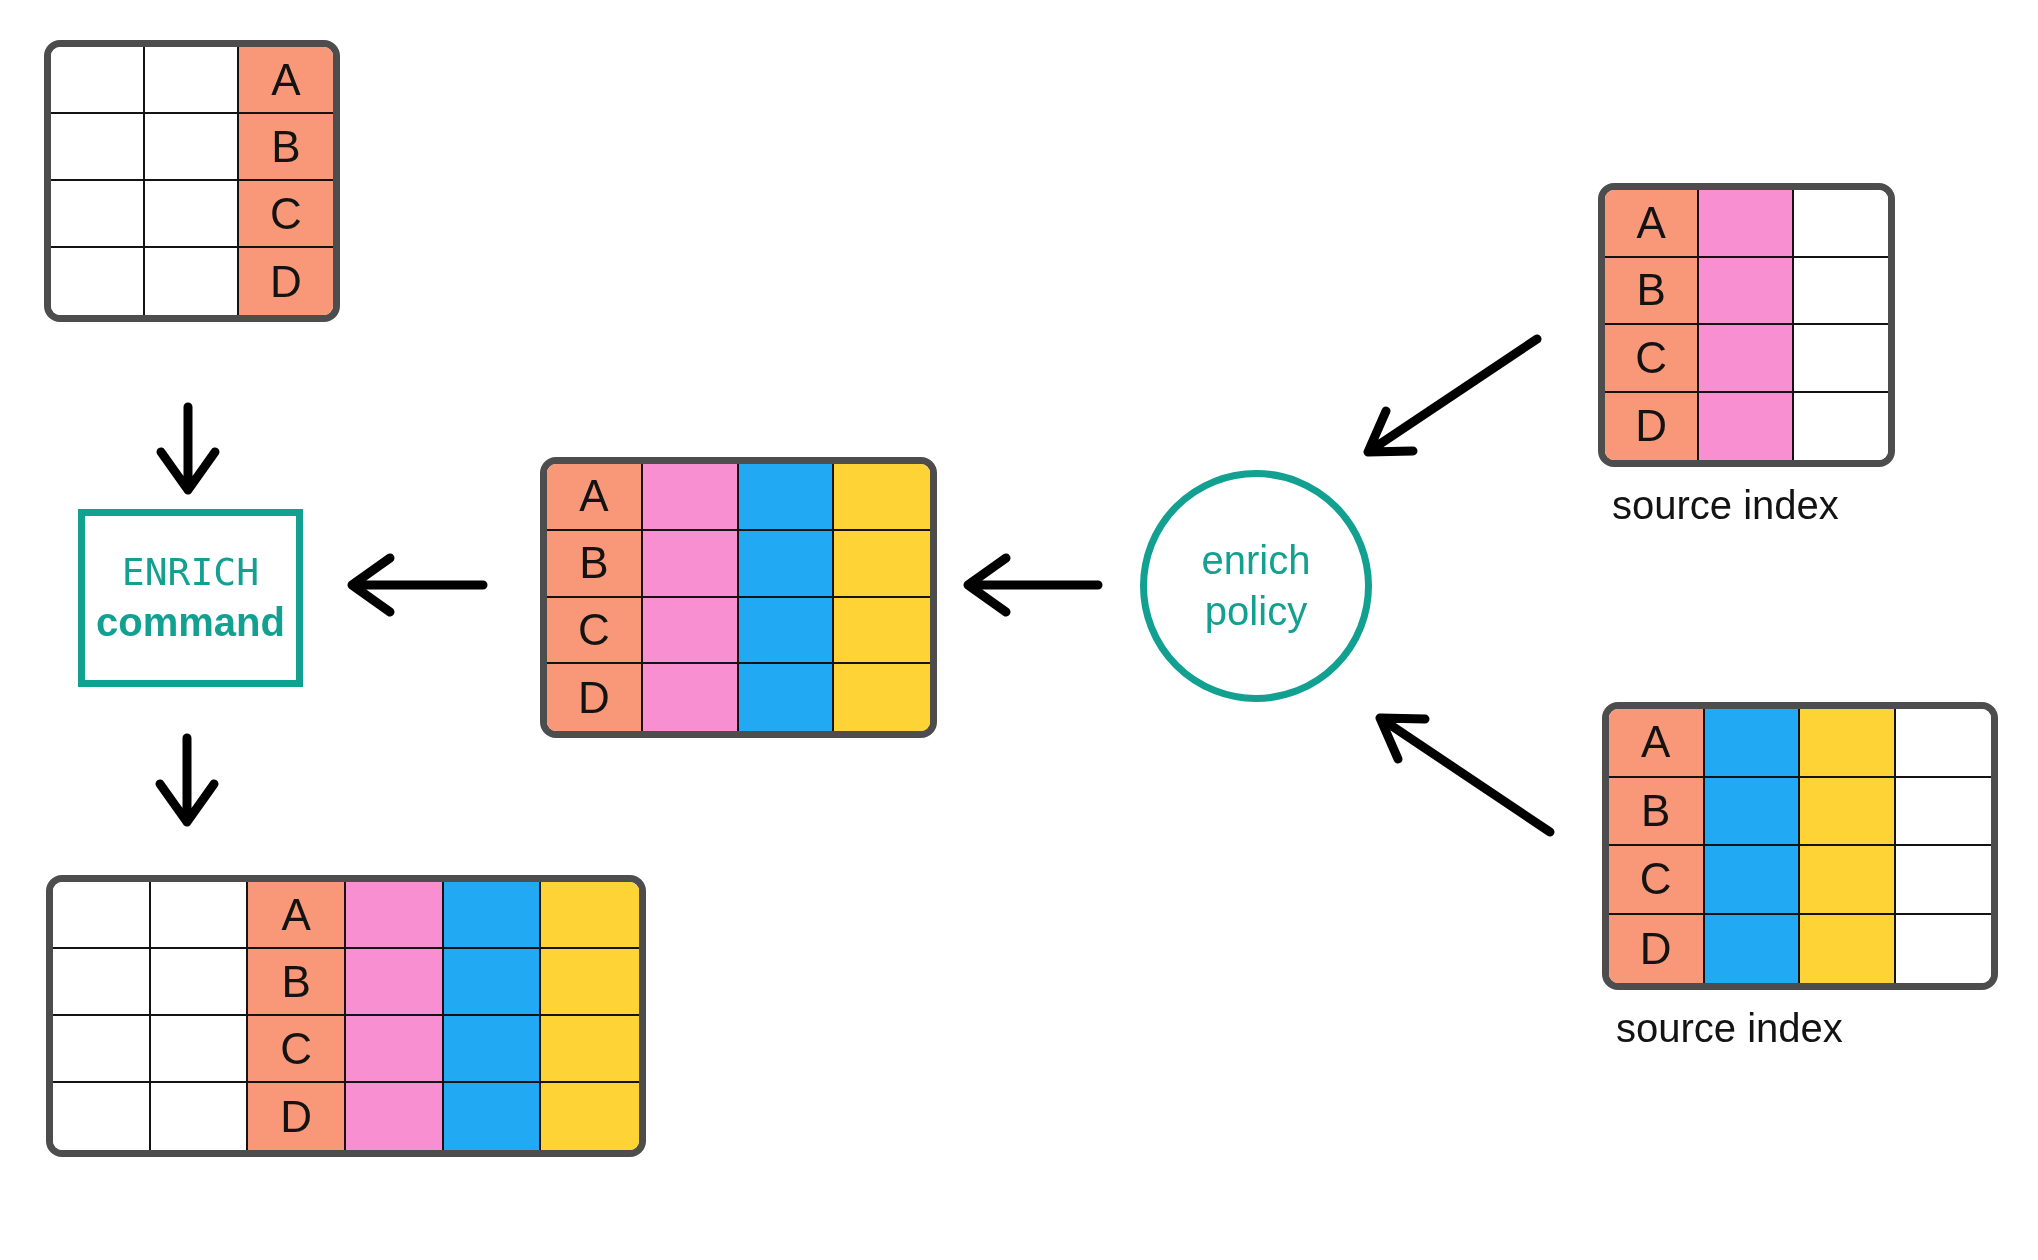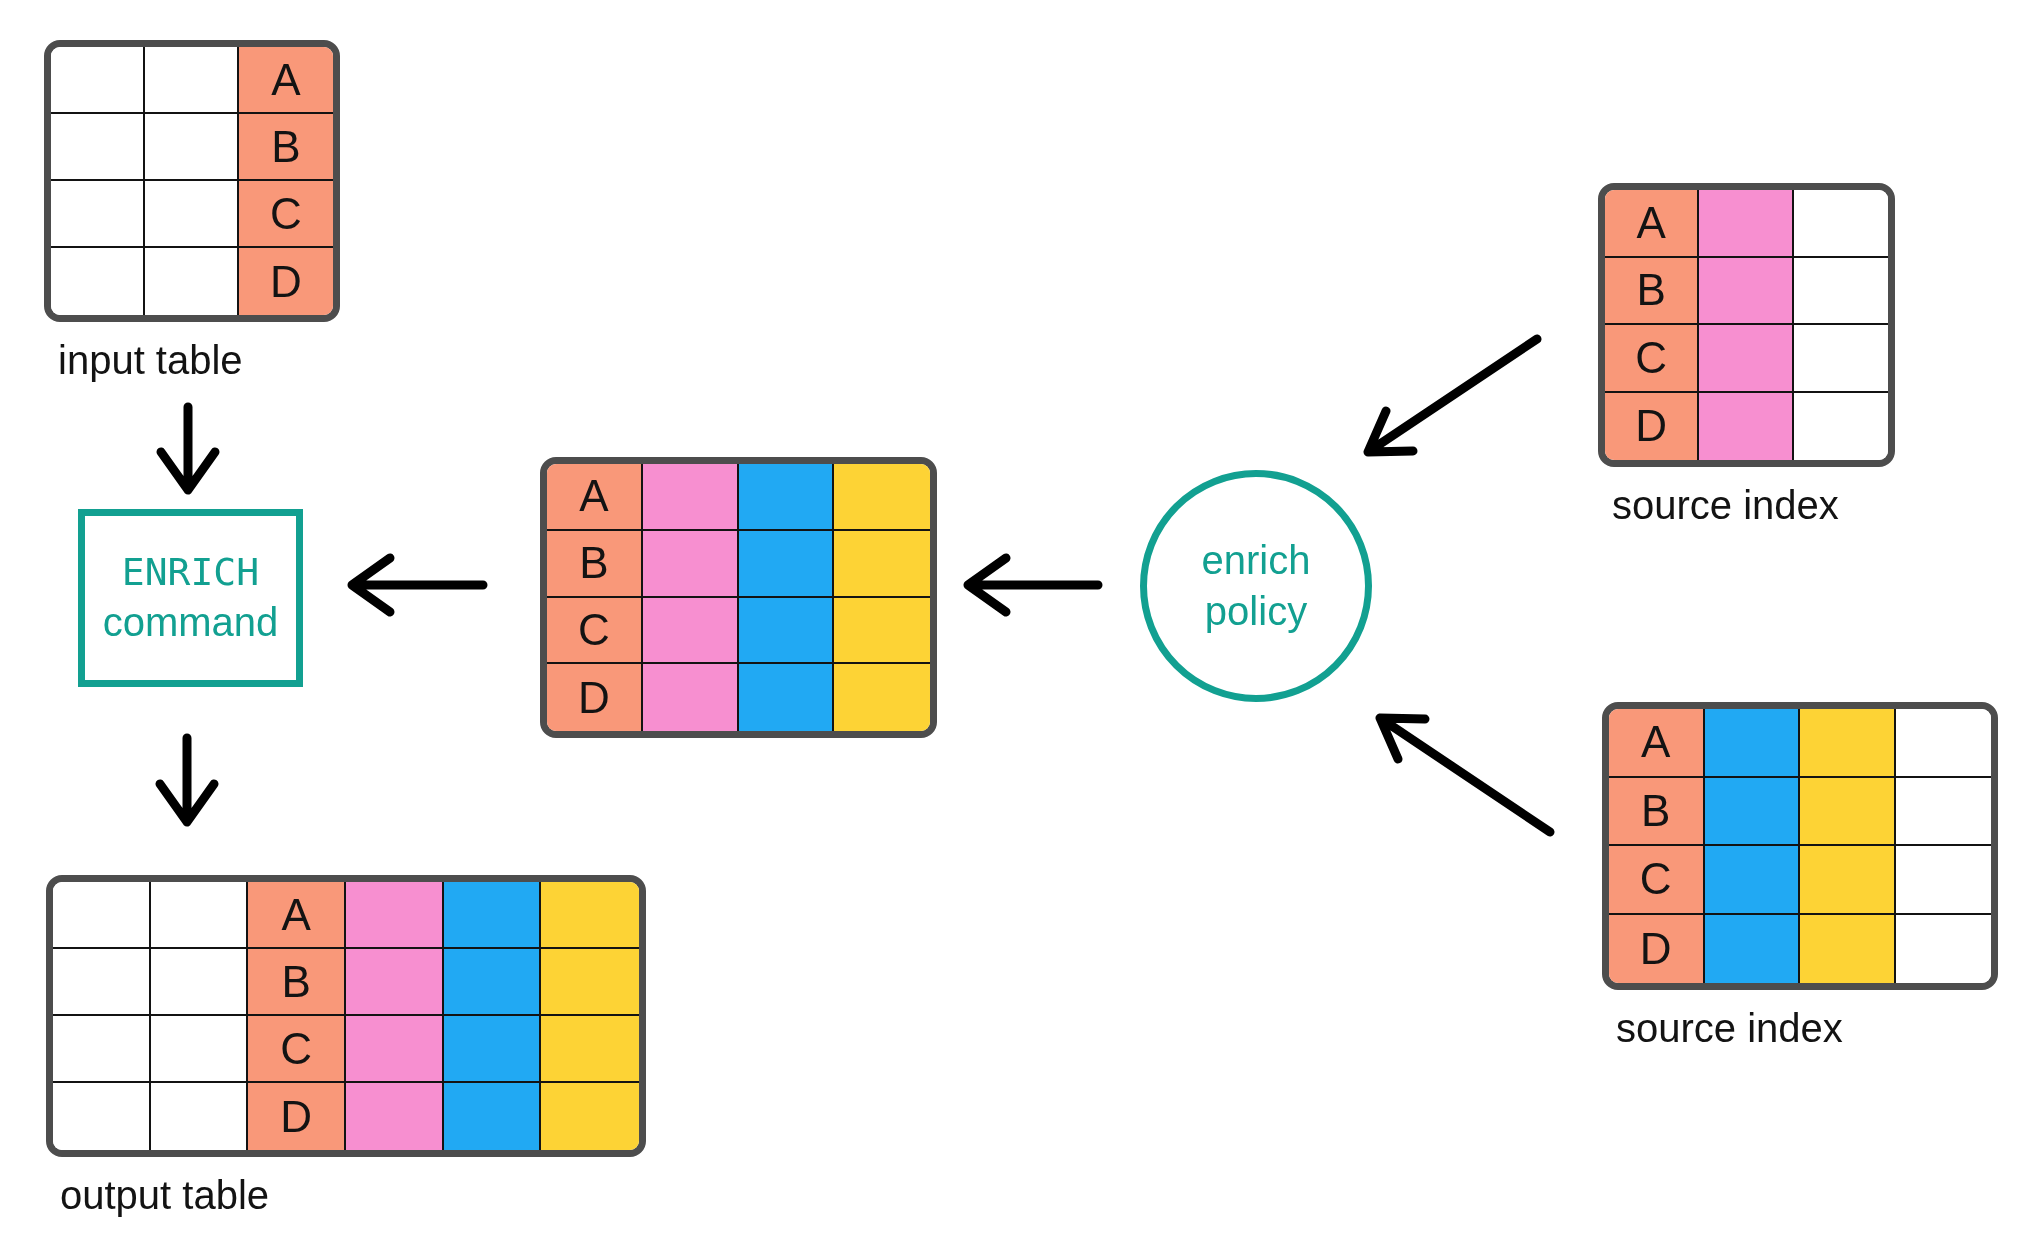--- a/index.html
+++ b/index.html
@@ -54,21 +54,21 @@
     display:flex;flex-direction:column;align-items:center;justify-content:center;
     color:#12A091;
     text-align:center;
   }
   .enrich-box .mono{
     font-family:"DejaVu Sans Mono", monospace;
     font-size:38px;line-height:1.25;
   }
   .enrich-box .sans{
     font-family:"Liberation Sans", sans-serif;
-    font-size:40px;line-height:1.25;
+    font-size:40px;line-height:1.25;font-weight:bold;
   }
   .policy-circle{
     position:absolute;left:1140px;top:470px;width:232px;height:232px;
     box-sizing:border-box;
     border:7px solid #12A091;
     border-radius:50%;
     background:#ffffff;
     display:flex;flex-direction:column;align-items:center;justify-content:center;
     color:#12A091;
     font-size:40px;line-height:1.28;
@@ -97,21 +97,20 @@
         <div class="cell" style="background: rgb(255, 255, 255);"></div>
         <div class="cell" style="background: rgb(255, 255, 255);"></div>
         <div class="cell last-col" style="background: rgb(249, 152, 121);">B</div>
         <div class="cell" style="background: rgb(255, 255, 255);"></div>
         <div class="cell" style="background: rgb(255, 255, 255);"></div>
         <div class="cell last-col" style="background: rgb(249, 152, 121);">C</div>
         <div class="cell last-row" style="background: rgb(255, 255, 255);"></div>
         <div class="cell last-row" style="background: rgb(255, 255, 255);"></div>
         <div class="cell last-col last-row" style="background: rgb(249, 152, 121);">D</div>
       </div>
-    <div class="tlabel">input table</div>
   </div>
 
   <div class="twrap" style="left:540px;top:457px;width:397px;height:281px">
     <div class="tbox" style="grid-template-columns: repeat(4, 1fr); grid-template-rows: repeat(4, 1fr);">
         <div class="cell" style="background: rgb(249, 152, 121);">A</div>
         <div class="cell" style="background: rgb(247, 143, 208);"></div>
         <div class="cell" style="background: rgb(33, 169, 243);"></div>
         <div class="cell last-col" style="background: rgb(253, 211, 53);"></div>
         <div class="cell" style="background: rgb(249, 152, 121);">B</div>
         <div class="cell" style="background: rgb(247, 143, 208);"></div>
@@ -188,21 +187,20 @@
         <div class="cell" style="background: rgb(247, 143, 208);"></div>
         <div class="cell" style="background: rgb(33, 169, 243);"></div>
         <div class="cell last-col" style="background: rgb(253, 211, 53);"></div>
         <div class="cell last-row" style="background: rgb(255, 255, 255);"></div>
         <div class="cell last-row" style="background: rgb(255, 255, 255);"></div>
         <div class="cell last-row" style="background: rgb(249, 152, 121);">D</div>
         <div class="cell last-row" style="background: rgb(247, 143, 208);"></div>
         <div class="cell last-row" style="background: rgb(33, 169, 243);"></div>
         <div class="cell last-col last-row" style="background: rgb(253, 211, 53);"></div>
       </div>
-    <div class="tlabel">output table</div>
   </div>
 
   <div class="enrich-box">
     <div class="mono">ENRICH</div>
     <div class="sans">command</div>
   </div>
 
   <div class="policy-circle">
     <div>enrich</div>
     <div>policy</div>

